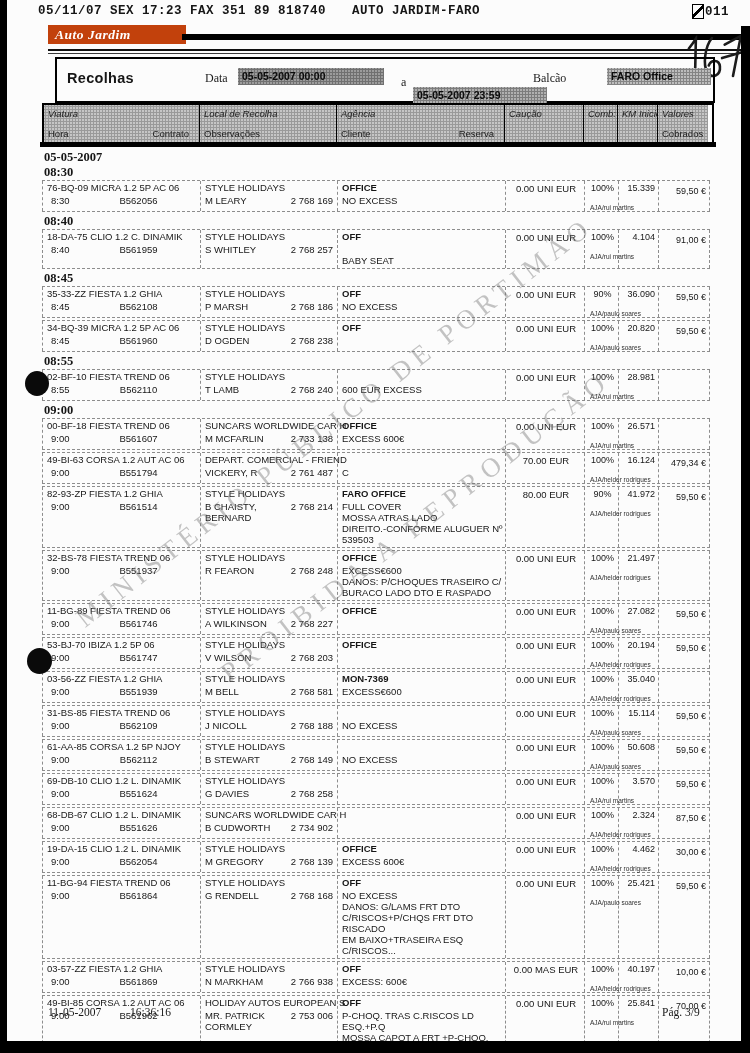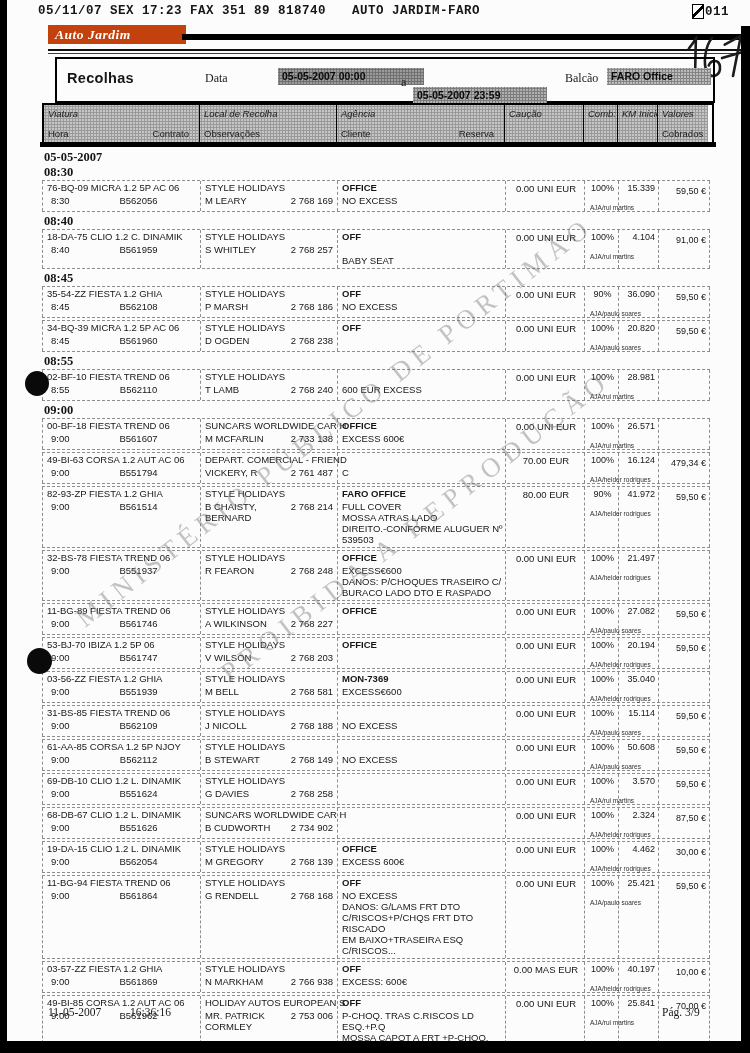--- a/index.html
+++ b/index.html
@@ -27,26 +27,26 @@
   .rule-thick{position:absolute;left:182px;top:34px;width:560px;height:6px;background:#000;}
   .rule-thin1{position:absolute;left:48px;top:49px;width:694px;height:2px;background:#101010;}
   .rule-thin2{position:absolute;left:48px;top:53px;width:694px;height:1px;background:#3a3a3a;}
   .handwriting{position:absolute;left:680px;top:34px;transform:rotate(-6deg);}
   
   .report-box{position:absolute;left:55px;top:57px;width:656px;height:42px;border:2px solid #000;}
   .report-title{position:absolute;left:10px;top:11px;font-size:14.5px;font-weight:700;letter-spacing:.3px;}
   .hdr-label{position:absolute;font-family:"Liberation Serif","DejaVu Serif",serif;font-size:12px;color:#1a1a1a;}
   .speck{background-color:#b3b3b3;background-image:radial-gradient(circle,rgba(40,40,40,.38) 1px,transparent 1.3px);background-size:3px 3px;}
   .field{position:absolute;height:17px;line-height:17px;font-size:10.5px;font-weight:700;color:#0c0c0c;padding:0 4px;white-space:nowrap;overflow:hidden;}
-  .f-from{left:181px;top:9px;width:138px;background-color:#9c9c9c;margin-left:40px;}
+  .f-from{left:181px;top:9px;width:138px;background-color:#9c9c9c;}
   .f-to{left:356px;top:9px;width:126px;background-color:#b0b0b0;margin-top:19px;}
   .f-balcao{left:550px;top:9px;width:96px;background-color:#bdbdbd;}
   .sep-a{left:344px;top:16px;}
   .lab-data{left:148px;top:12px;}
-  .lab-balcao{left:508px;top:12px;text-align:right;}
+  .lab-balcao{left:476px;top:12px;text-align:right;}
   
   .thead{position:absolute;left:42px;top:103px;width:668px;height:37px;border:2px solid #000;
          display:grid;grid-template-columns:156px 137px 168px 79px 34px 40px 50px;box-sizing:content-box;}
   .thcell{position:relative;border-right:1.5px solid #000;font-size:9.5px;color:#1d1d1d;
           background-color:#c6c6c6;background-image:radial-gradient(circle,rgba(70,70,70,.35) 1px,transparent 1.3px);background-size:3px 3px;}
   .thcell:last-child{border-right:none;}
   .th-t{position:absolute;top:3px;left:4px;white-space:nowrap;font-style:italic;}
   .th-b{position:absolute;bottom:3px;left:4px;white-space:nowrap;}
   .th-br{position:absolute;bottom:3px;right:10px;white-space:nowrap;}
   .thead-bar{position:absolute;left:40px;top:142px;width:676px;height:5px;background:#000;}
@@ -212,21 +212,21 @@
     <div class="cell c5 comb">100%</div>
     <div class="cell c6 km">4.104</div>
     <div class="cell c7 valor">91,00 €</div>
     <div class="staff">AJA/rui martins</div>
   </div>
 
   <div class="group-time">08:45</div>
 
   <div class="row">
     <div class="cell c1">
-      <div class="l1">35-54-ZZ FIESTA 1.2 GHIA</div>
+      <div class="l1">35-33-ZZ FIESTA 1.2 GHIA</div>
       <div class="l2">
         <span class="hora">8:45</span>
         <span class="contrato">B562108</span>
       </div>
     </div>
     <div class="cell c2">
       <div class="l1 agencia">STYLE HOLIDAYS</div>
       <div class="l2">
         <span class="cliente">P MARSH</span>
         <span class="reserva">2 768 186</span>

